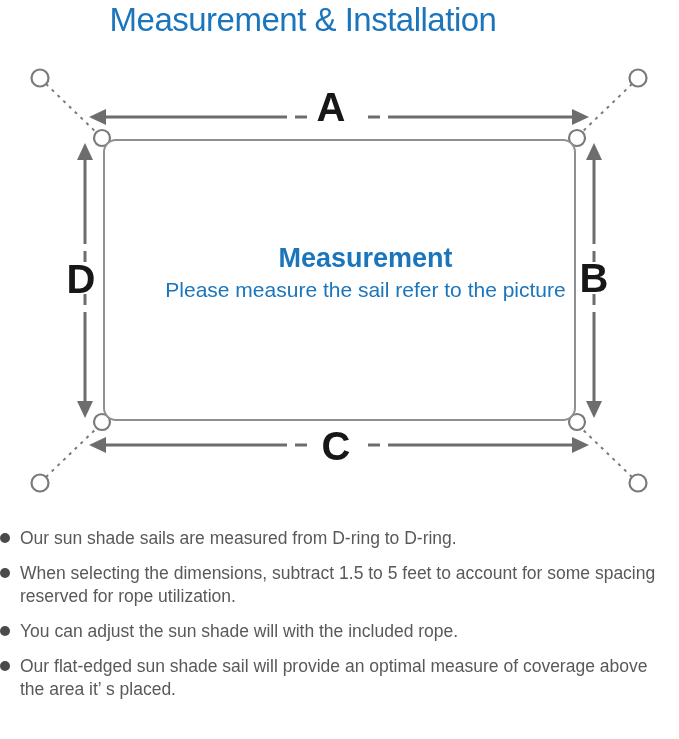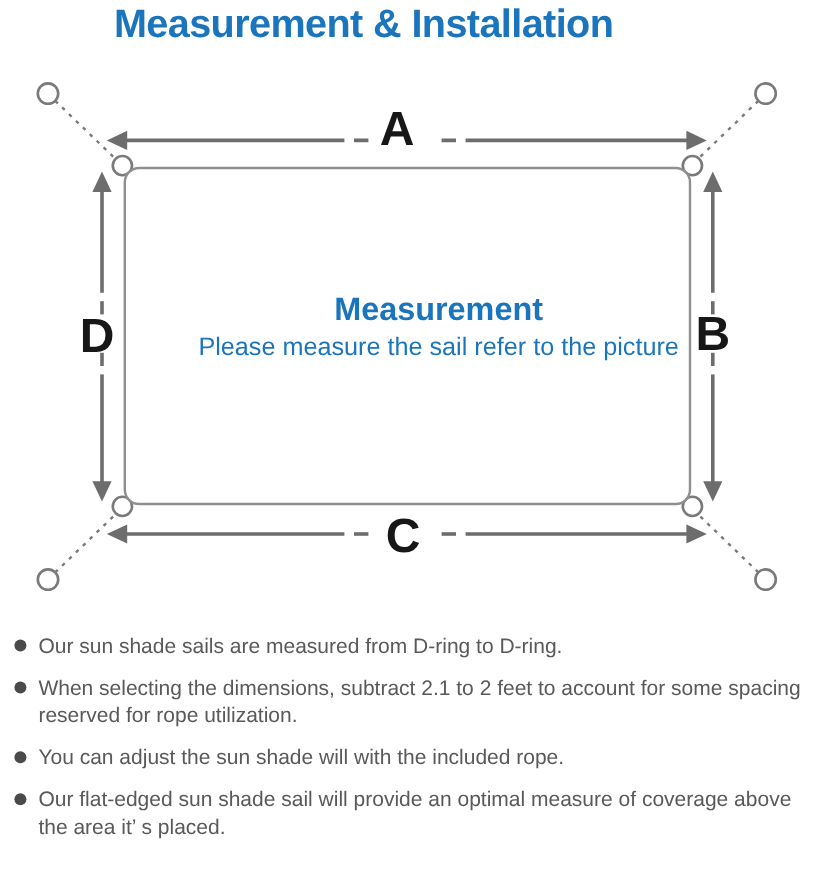--- a/index.html
+++ b/index.html
@@ -2,31 +2,31 @@
 <html><head>
 <meta charset="utf-8">
 <style>
   html,body{margin:0;padding:0;}
   body{
     width:679px;height:739px;background:#ffffff;position:relative;overflow:hidden;
     font-family:"Liberation Sans",sans-serif;
   }
   .page-title{
     position:absolute;top:1px;left:0;width:606px;text-align:center;
-    font-size:33px;font-weight:700;color:#1b75bc;letter-spacing:-0.5px;
+    font-size:33px;font-weight:400;color:#1b75bc;letter-spacing:-0.5px;
   }
   .diagram-svg{position:absolute;top:50px;left:0;}
   .dim-label{font-family:"Liberation Sans",sans-serif;font-size:40px;font-weight:700;fill:#171717;}
   .center-text{position:absolute;left:104px;top:243px;width:523px;text-align:center;}
   .center-title{font-size:27px;font-weight:700;color:#1b75bc;}
   .center-sub{font-size:21px;color:#1b75bc;margin-top:4px;}
   .notes{position:absolute;top:527px;left:0;width:679px;}
   .notes ul{list-style:none;margin:0;padding:0 6px 0 0;}
   .notes li{
-    display:flex;align-items:flex-start;gap:10px;padding-left:12px;margin-bottom:12px;
+    display:flex;align-items:flex-start;gap:10px;padding-left:0;margin-bottom:12px;
     font-size:17.5px;line-height:23px;color:#595959;
   }
   .dot{flex:0 0 auto;width:10px;height:10px;border-radius:50%;background:#4a4a4a;margin-top:6px;}
 </style>
 </head>
 <body>
 
 <div class="page-title">Measurement &amp; Installation</div>
 
 <svg class="diagram-svg" width="679" height="465" viewBox="0 0 679 465">
@@ -105,21 +105,21 @@
 </div>
 
 <div class="notes">
   <ul>
     <li>
       <span class="dot"></span>
       <span>Our sun shade sails are measured from D-ring to D-ring.</span>
     </li>
     <li>
       <span class="dot"></span>
-      <span>When selecting the dimensions, subtract 2.1 to 2 feet to account for some spacing reserved for rope utilization.</span>
+      <span>When selecting the dimensions, subtract 1.5 to 5 feet to account for some spacing reserved for rope utilization.</span>
     </li>
     <li>
       <span class="dot"></span>
       <span>You can adjust the sun shade will with the included rope.</span>
     </li>
     <li>
       <span class="dot"></span>
       <span>Our flat-edged sun shade sail will provide an optimal measure of coverage above the area it’ s placed.</span>
     </li>
   </ul>

